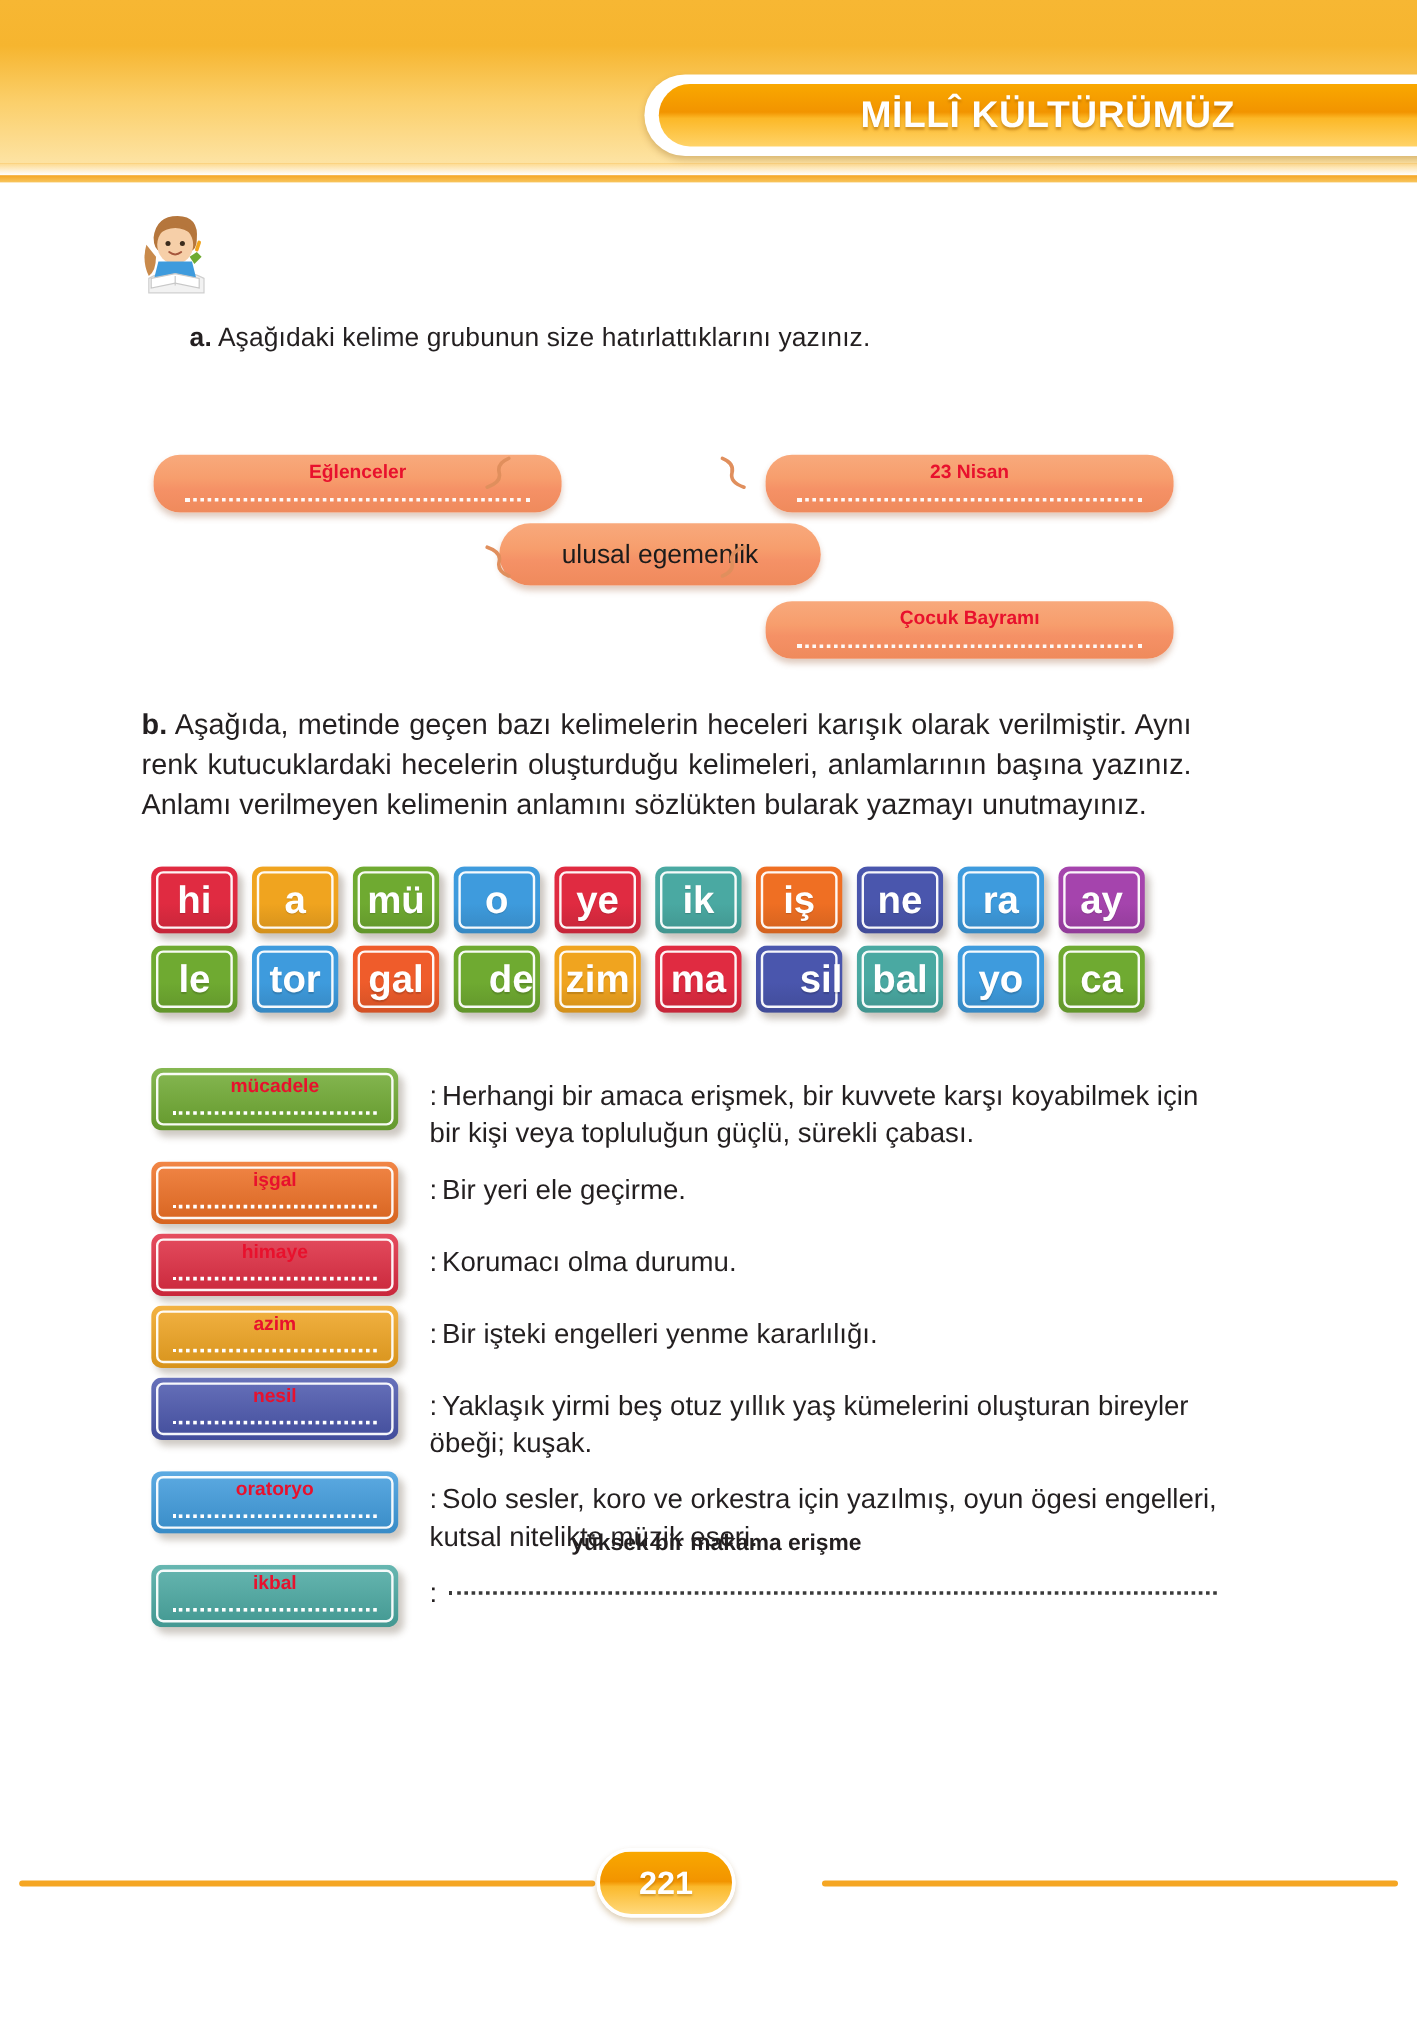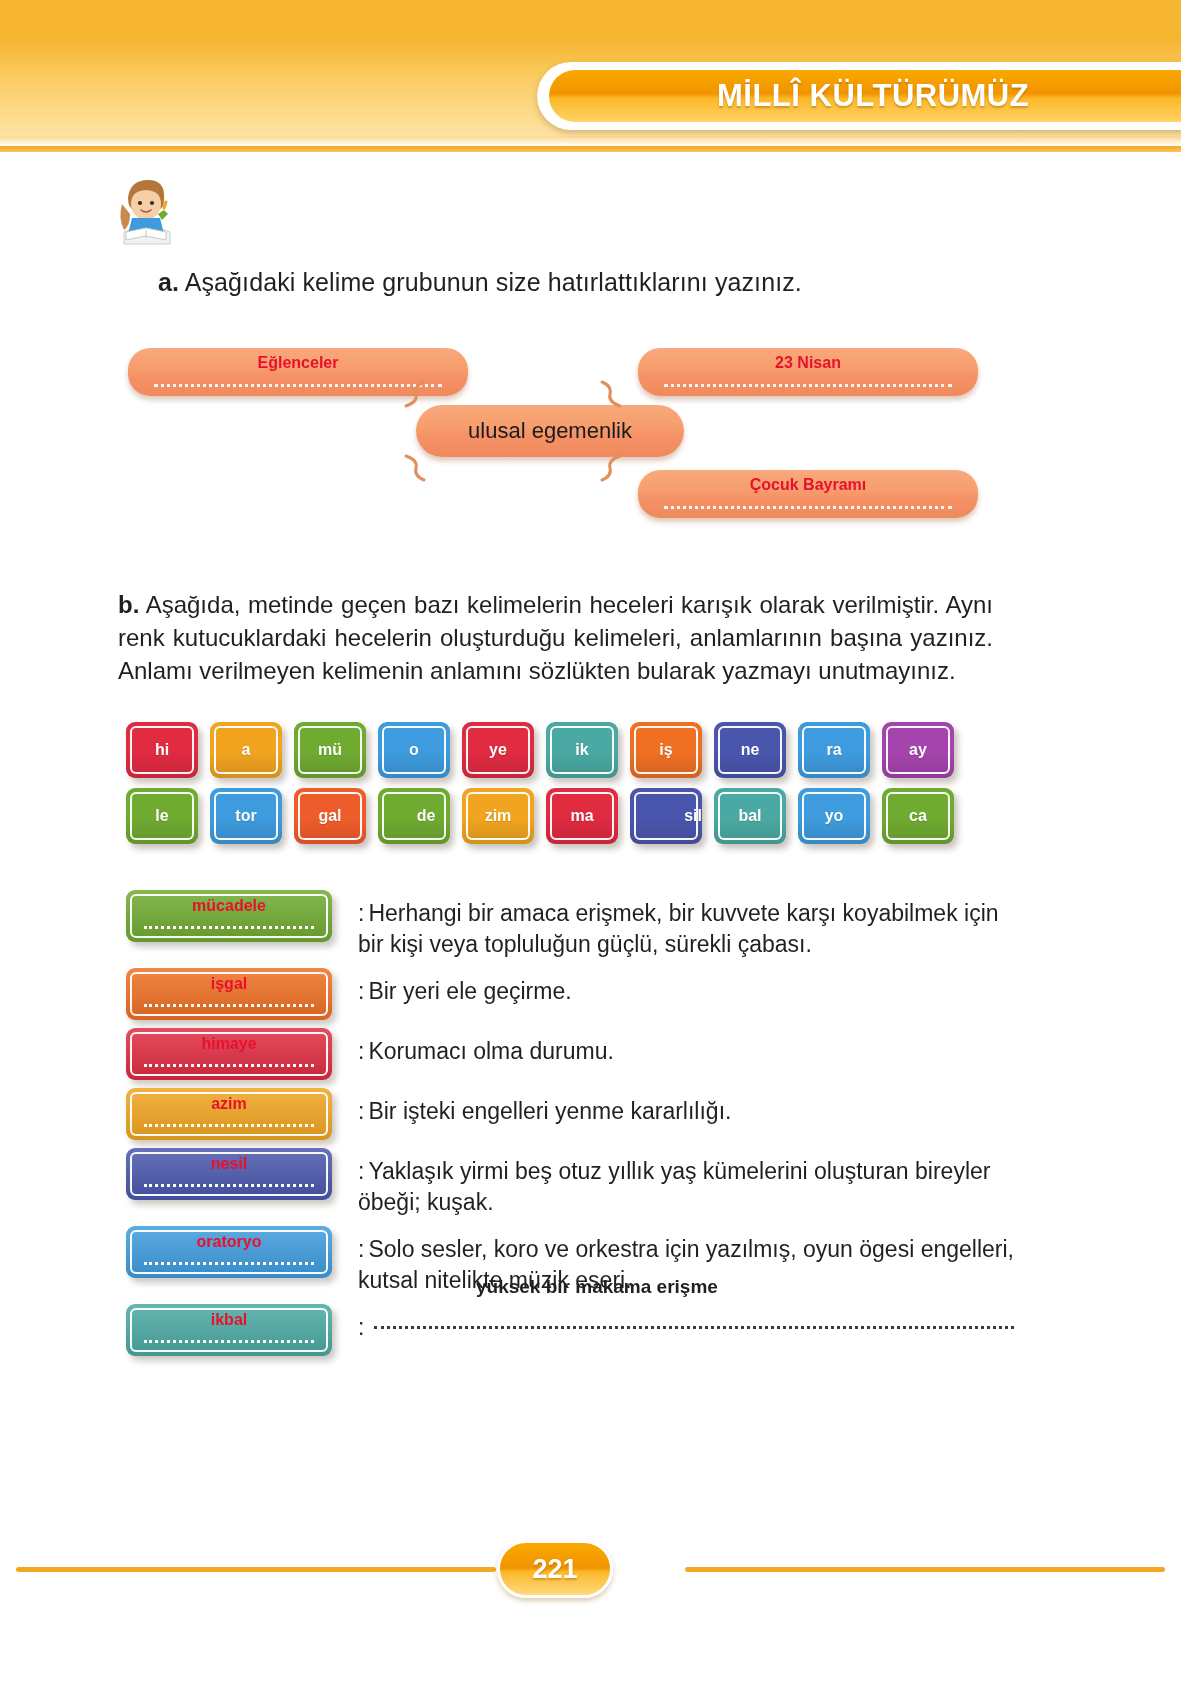--- a/index.html
+++ b/index.html
@@ -66,31 +66,32 @@
     display:flex; align-items:center; justify-content:center;
   }
   .etk-badge span {
     color:#ffffff; font-size:23px; font-weight:bold; letter-spacing:.6px;
     text-shadow: 0 2px 2px rgba(150,90,0,.45);
   }
 
   
   .q-a {
     position:absolute; top:268px; left:158px; width:880px;
-    font-size: 25px; color:#231f20; letter-spacing:.1px;
+    font-size: 22px; color:#231f20; letter-spacing:.1px;
   }
   .q-a b { font-weight:bold; }
 
   
   .mindmap { position:absolute; top:330px; left:128px; width:850px; height:200px; }
   .mm-box {
     position:absolute;
     background: linear-gradient(180deg,#f8a97c 0%, #f79e6d 40%, #f59166 60%, #ef8a5c 100%);
     border-radius: 22px;
     box-shadow: 0 4px 5px rgba(150,80,40,.30);
+    margin-top: 31px;
   }
   .mm-box .ans {
     position:absolute; top:6px; left:0; width:100%;
     text-align:center; color:#e8112d; font-size:16px; font-weight:600;
   }
   .mm-box .dots {
     position:absolute; bottom:9px; left:26px; right:26px;
     border-bottom: 3px dotted #ffffff; height:1px; opacity:.95;
   }
   .mm-tl { left:0px;   top:18px;  width:340px; height:48px; }
@@ -128,21 +129,21 @@
     display:flex; align-items:center; justify-content:center;
     box-shadow: 4px 5px 6px rgba(80,60,40,.30);
   }
   .tile:before {
     content:""; position:absolute; left:4px; top:4px; right:4px; bottom:4px;
     border: 2px solid rgba(255,255,255,.95);
     border-radius: 6px;
     pointer-events:none;
   }
   .tile span {
-    color:#ffffff; font-size:16px; font-weight:600;
+    color:#ffffff; font-size:32px; font-weight:600;
     position:relative; z-index:2;
     text-shadow: 0 1px 1px rgba(0,0,0,.16);
   }
 
   
   .defs { position:absolute; left:126px; top:890px; width:900px; }
   .def-row { position:relative; margin-bottom:8px; }
   .def-box {
     position:absolute; left:0; top:0;
     width: 206px; height: 52px;

